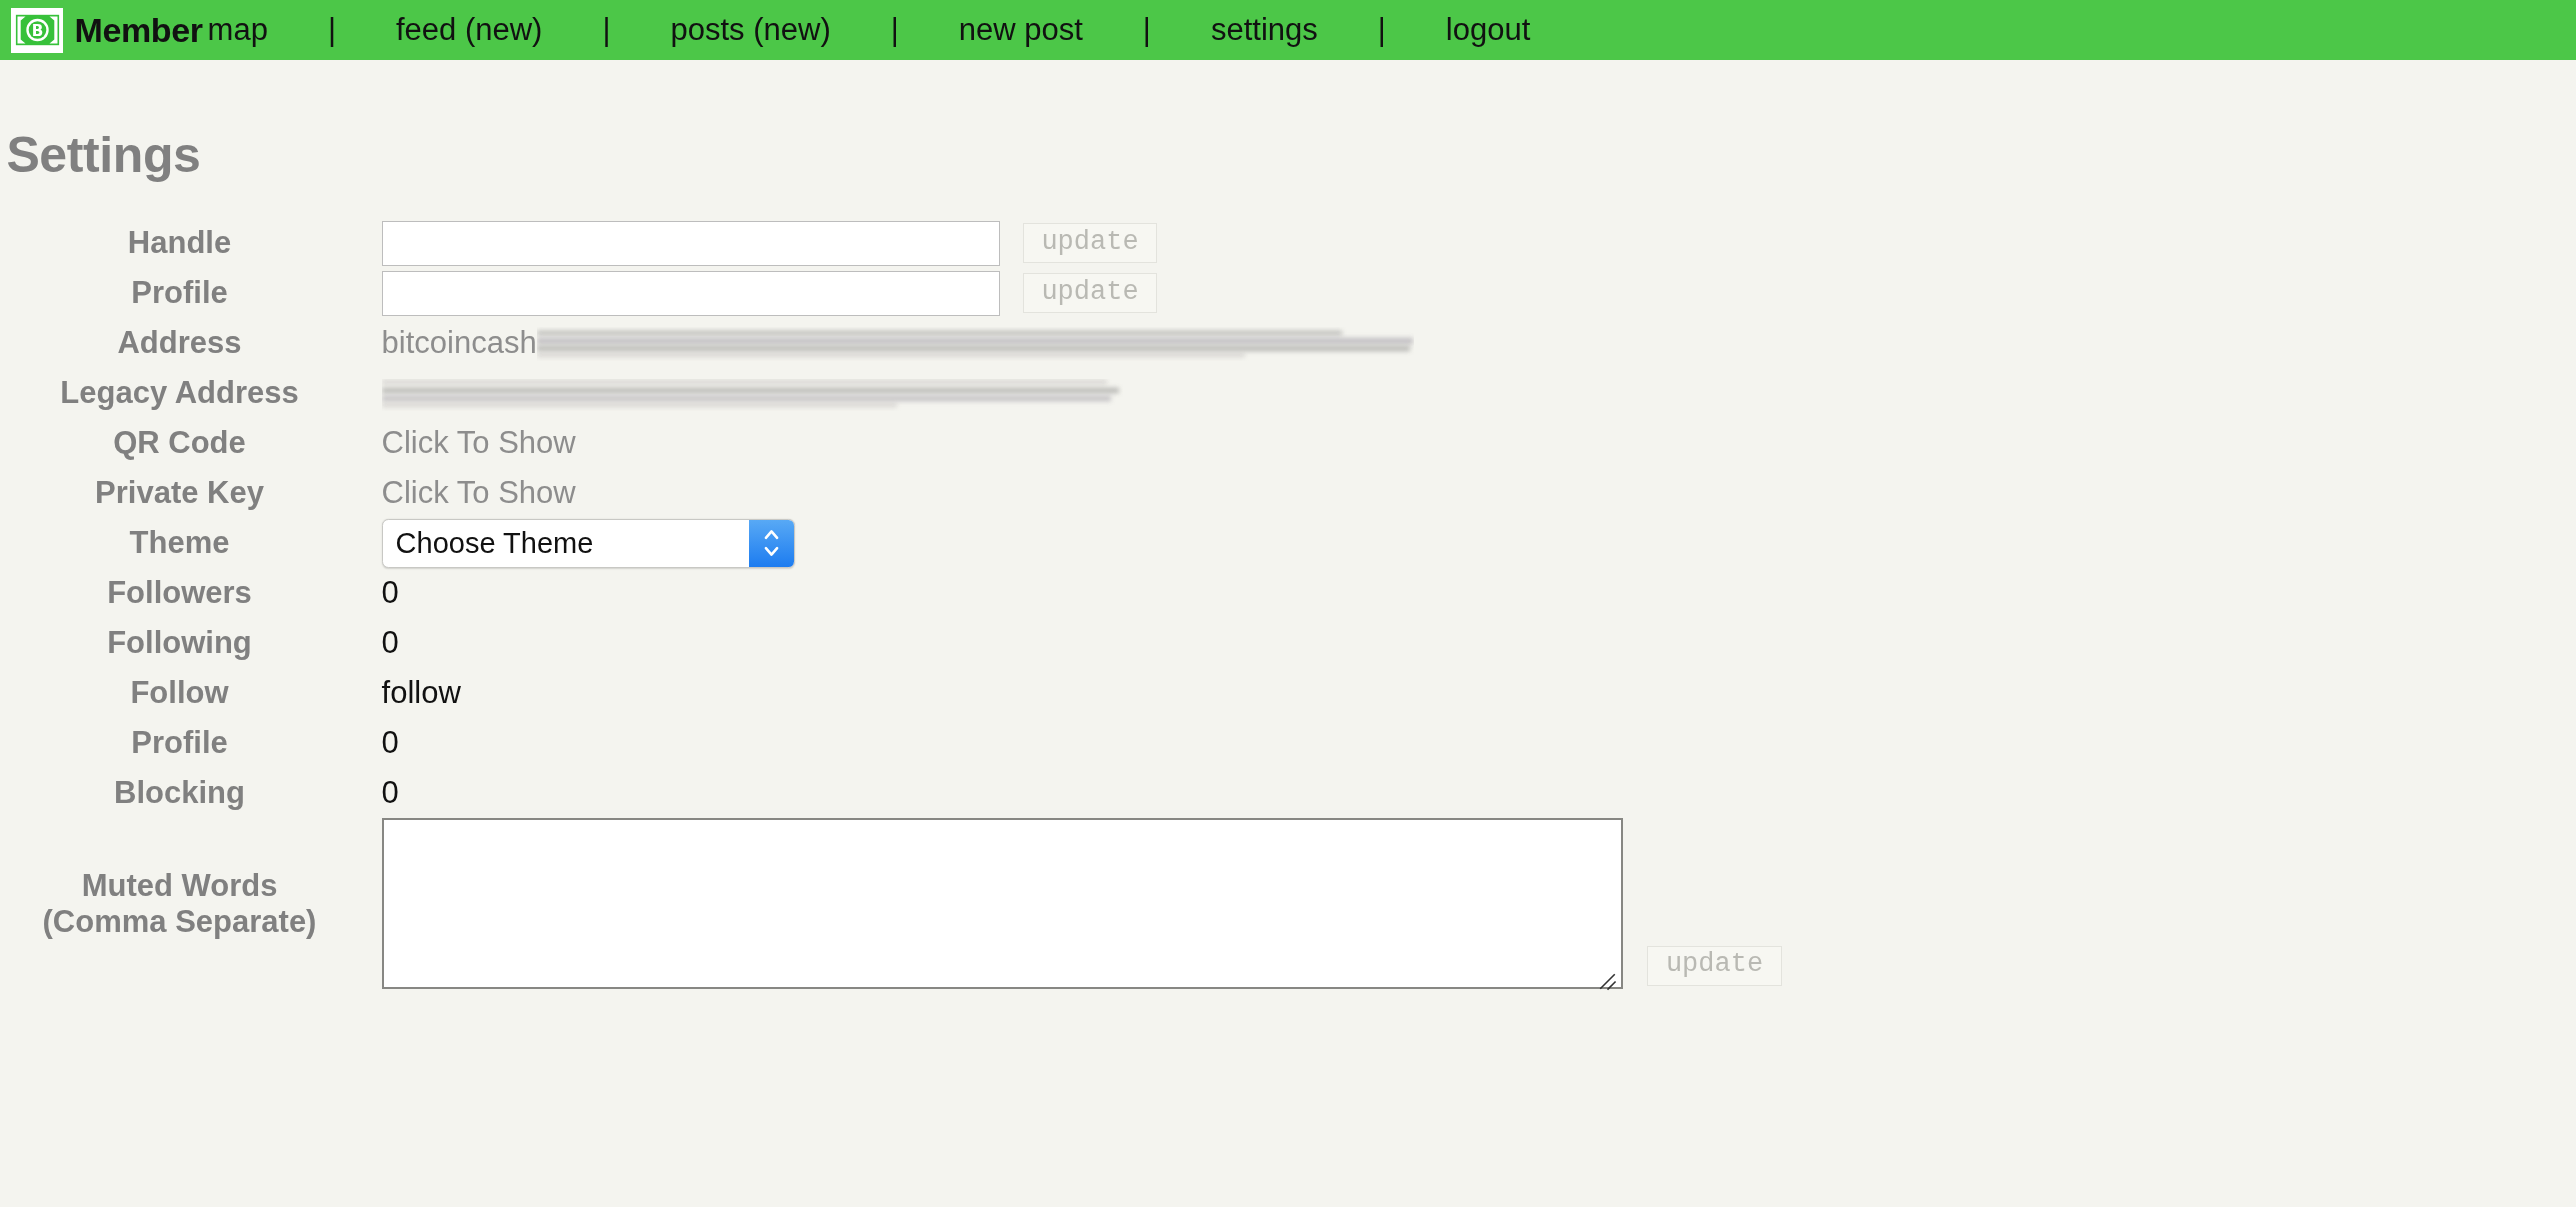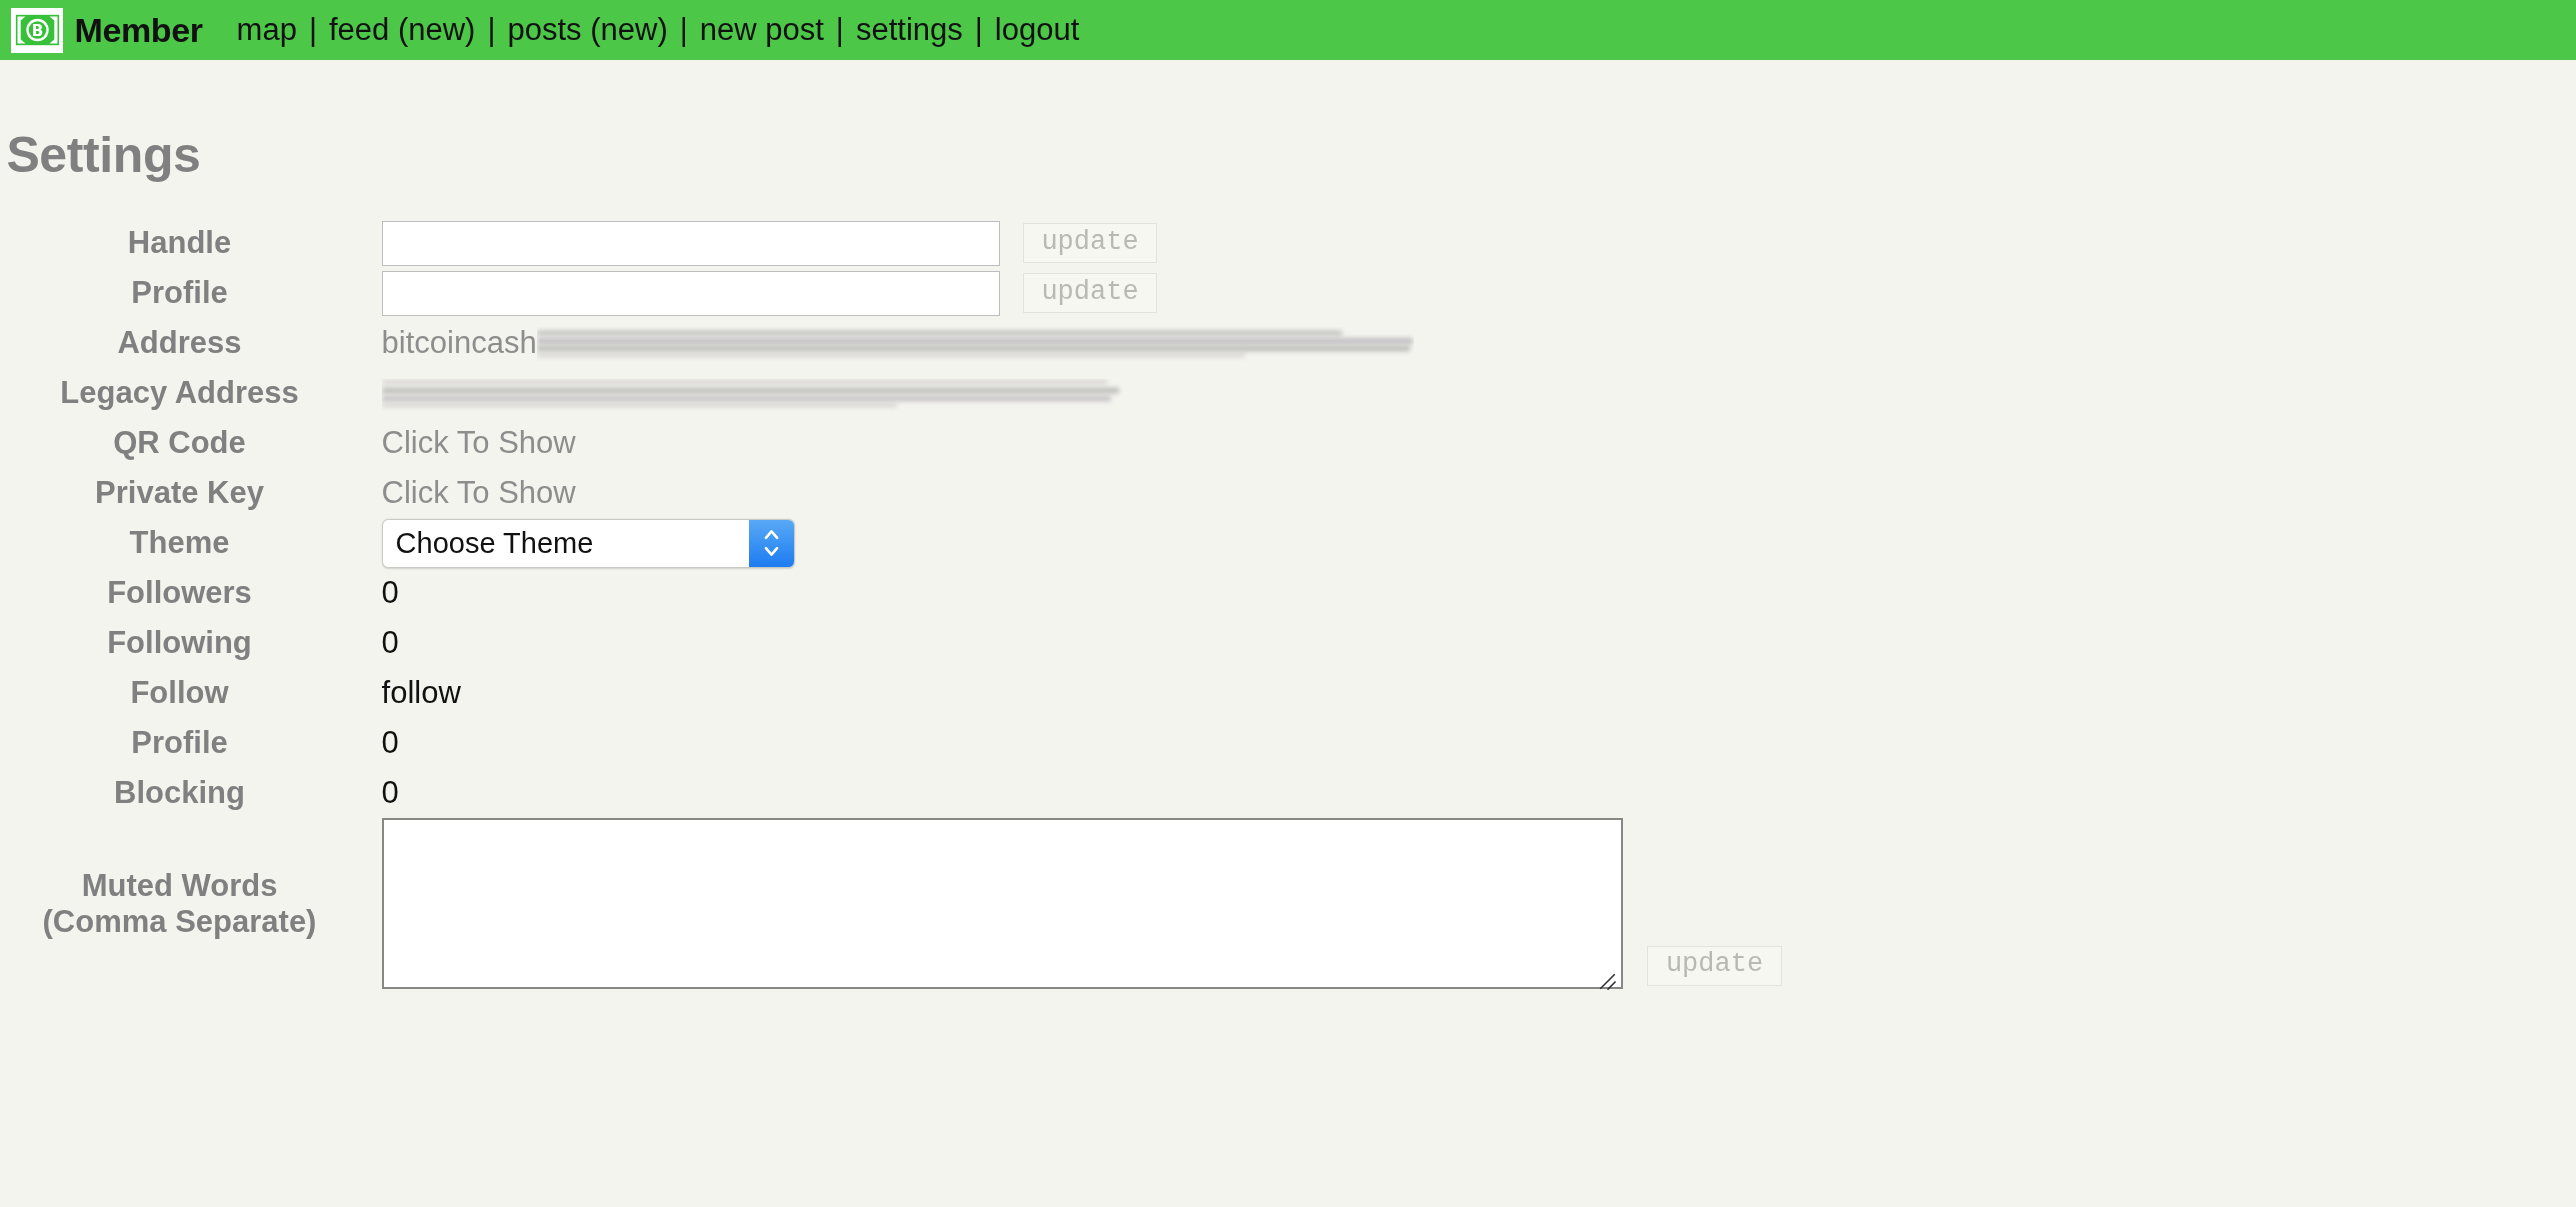--- a/index.html
+++ b/index.html
@@ -32,29 +32,30 @@
     justify-content: center;
     flex: none;
     margin-right: 11.3px;
   }
   .brand-logo svg { display: block; }
   .brand-name {
     font-size: 34px;
     font-weight: bold;
     color: #111111;
     letter-spacing: -0.4px;
-    margin-right: 34px;
+    margin-right: 5px;
     white-space: nowrap;
   }
   .nav-links {
     display: flex;
     align-items: center;
     font-size: 31px;
     color: #111111;
     white-space: nowrap;
+    gap: 48px;
   }
   .nav-links a {
     color: #111111;
     text-decoration: none;
   }
   .nav-sep {
     margin: 0 12px;
     color: #111111;
   }
 

